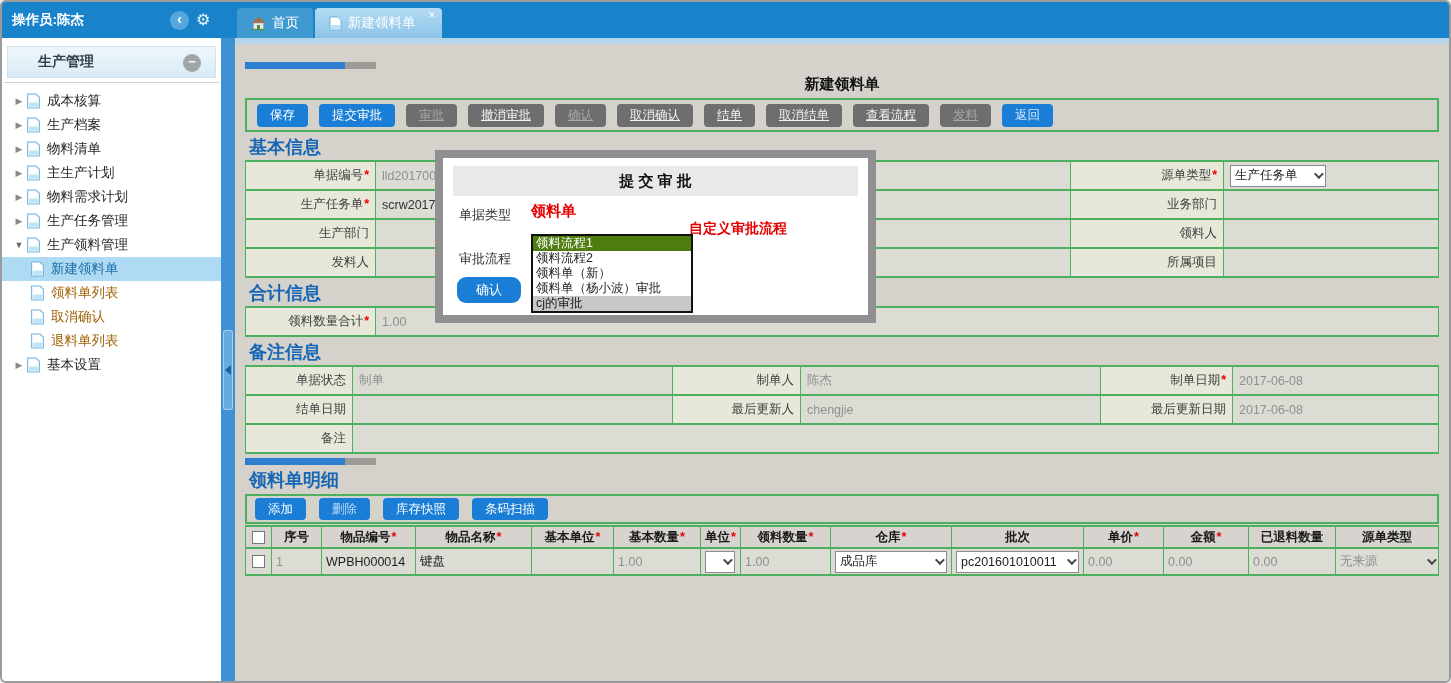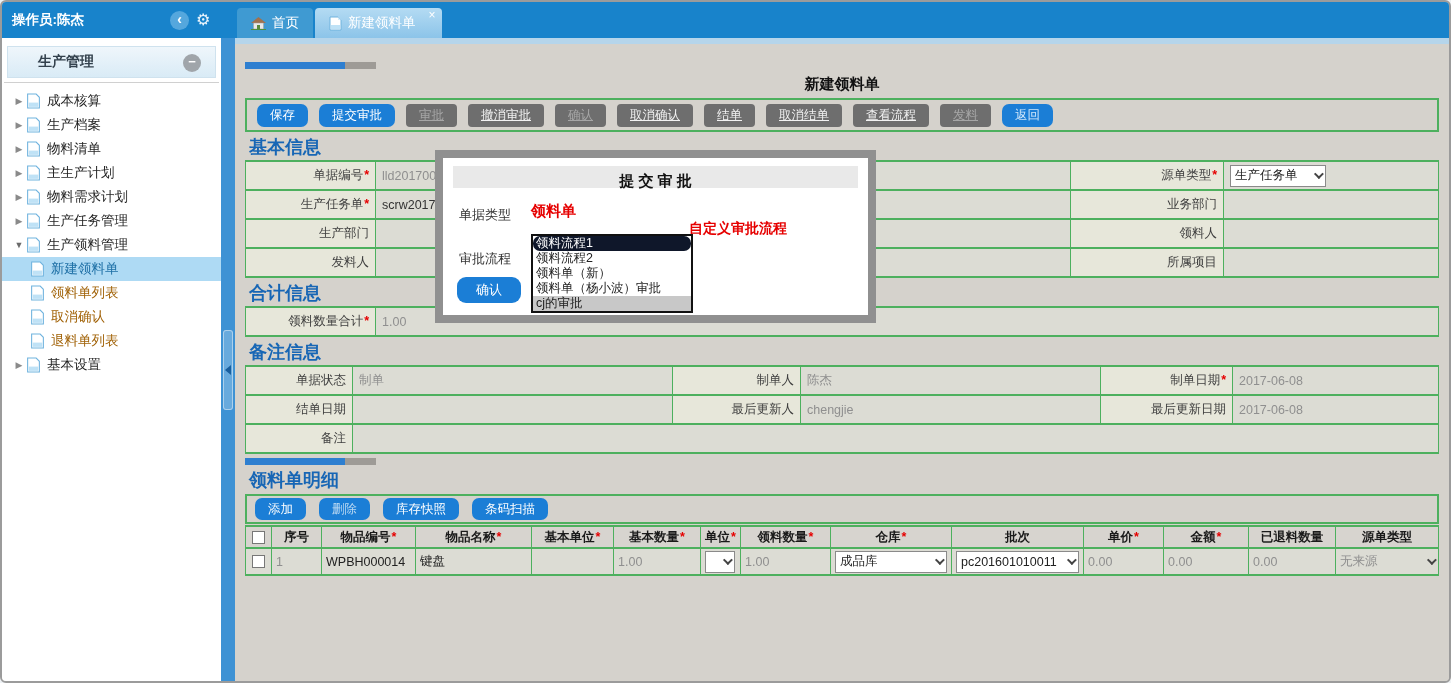--- a/index.html
+++ b/index.html
@@ -46,21 +46,21 @@
   .main { position:absolute; left:233px; top:42px; right:0; bottom:0; background:#d5d2cc; overflow:hidden; }
   .inner { margin:0 10px; }
   .hscroll { position:relative; height:7px; margin-top:18px; }
   .hscroll .th1 { position:absolute; left:0; top:0; width:100px; height:7px; background:#2e7fd0; }
   .hscroll .th2 { position:absolute; left:100px; top:0; width:31px; height:7px; background:#9e9b96; }
   .hscroll.second { margin-top:4px; }
   .page-title { text-align:center; font-size:15px; font-weight:bold; color:#111; height:24px; line-height:24px; margin-top:3px; }
 
   .toolbar { border:2px solid #4db05e; height:34px; display:flex; align-items:center; gap:11px; padding:0 10px; margin-top:2px; background:#d5d2cc; }
   .btn { height:23px; display:inline-flex; align-items:center; padding:0 13px; border-radius:4px; font-size:12.5px; cursor:pointer; border:none; }
-  .btn.primary { background:#1b7ed6; color:#ffffff;border-radius:7px; }
+  .btn.primary { background:#1b7ed6; color:#ffffff; }
   .btn.primary.lite { color:#cfe6fa; }
   .btn.gray { background:#6e6e6e; color:#f2f2f2;text-decoration:underline; }
   .btn.gray.dim { color:#a6a6a6; cursor:default; }
 
   .sec-hd { height:25px; line-height:25px; font-size:18px; font-weight:bold; color:#1766b5; padding-left:4px; margin-top:3px; }
 
   table.frm { width:100%; table-layout:fixed; border-collapse:collapse; }
   table.frm td { border:2px solid #4db05e; border-left-width:1px; border-right-width:1px; height:29px; font-size:12.5px; padding:0 6px; }
   td.lbl { background:#e7e7da; text-align:right; color:#3f3f3f; }
   td.val { background:#dcdcd4; color:#8f8f8f; }
@@ -80,27 +80,27 @@
   table.grid td { border:2px solid #4db05e; border-left-width:1px; border-right-width:1px; font-size:12.5px; padding:0 4px; height:22px; }
   table.grid tr.hd td { background:#d7d4cf; color:#1a1a1a; font-weight:bold; text-align:center; }
   table.grid tr.data td { background:#dcdcd4; color:#8f8f8f; height:27px; }
   table.grid tr.data td.dark { color:#222; }
   table.grid td.inputlike { background:#ffffff; color:#111; }
   .cb { width:13px; height:13px; background:#fff; border:1px solid #777; margin:0 auto; cursor:pointer; }
   .sel.full { width:100%; }
 
   
   .modal { position:absolute; left:433px; top:148px; width:441px; height:173px; border:8px solid #909090; background:#ffffff; z-index:20; }
-  .mtitle { position:absolute; left:10px; right:10px; top:8px; height:22px; background:#e9e9e9; text-align:center; line-height:30px; font-size:15px; font-weight:bold; color:#111; }
+  .mtitle { position:absolute; left:10px; right:10px; top:8px; height:30px; background:#e9e9e9; text-align:center; line-height:30px; font-size:15px; font-weight:bold; color:#111; }
   .mlabel { position:absolute; left:16px; font-size:13px; color:#333; }
   .mdoc-type { position:absolute; left:88px; top:44px; color:#e60000; font-weight:bold; font-size:15px; }
   .mannot { position:absolute; left:246px; top:62px; color:#e60000; font-weight:bold; font-size:14px; }
   .listbox { position:absolute; left:88px; top:76px; width:162px; border:2px solid #111; background:#fff; font-size:12.5px; cursor:pointer; }
   .listbox .opt { height:15px; line-height:15px; padding-left:3px; color:#222; white-space:nowrap; overflow:hidden; }
-  .listbox .opt.sel0 { background:#0f172a; color:#fff;border-radius:7px; }
+  .listbox .opt.sel0 { background:#4d7c0f; color:#fff; }
   .listbox .opt.hover { background:#c8c8c8; }
   .mconfirm { position:absolute; left:14px; top:119px; width:64px; height:26px; border-radius:9px; background:#1b7ed6; color:#fff; font-size:13px; display:flex; align-items:center; justify-content:center; cursor:pointer; }
 </style>
 </head>
 <body>
 
 <div class="window">
 
   <div class="topbar">
     <div class="op-label">操作员:陈杰</div>

